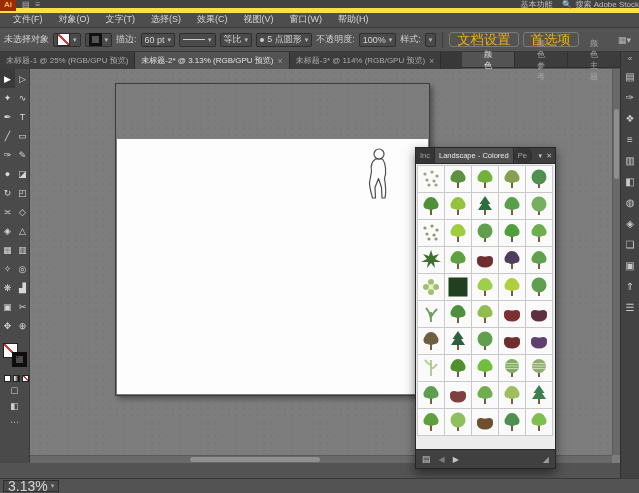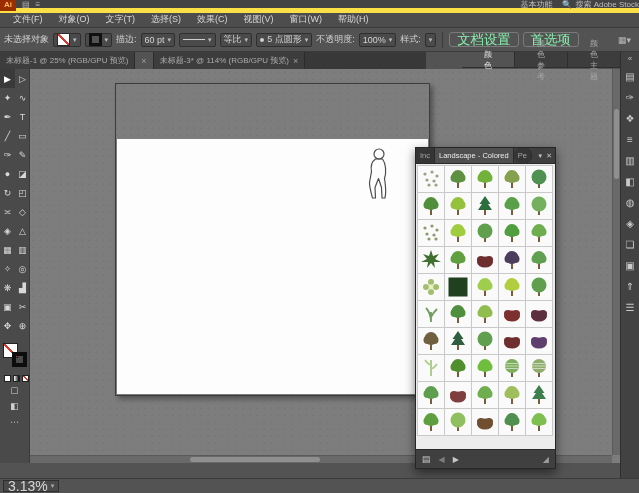--- a/index.html
+++ b/index.html
@@ -26,26 +26,26 @@
               display:flex;align-items:center;padding:0 4px;gap:4px;border-bottom:1px solid #3a3a3a;}
   .dd{display:inline-flex;align-items:center;gap:3px;border:1px solid #2f2f2f;background:#4a4a4a;
       padding:0 3px;height:14px;border-radius:2px;color:#d4d4d4;white-space:nowrap;}
   .dd::after{content:"▾";font-size:7px;color:#bbb;}
   .sw{width:13px;height:13px;position:relative;border:1px solid #2b2b2b;background:#fff;}
   .sw .slash{position:absolute;inset:0;background:linear-gradient(45deg,transparent 44%,#d33a2f 44%,#d33a2f 56%,transparent 56%);}
   .sw.stroke{background:#535353;border:3px solid #111;}
   .linepv{width:22px;height:1px;background:#cfcfcf;}
   .dotpv{width:4px;height:4px;border-radius:50%;background:#cfcfcf;}
   .cbtn{border:1px solid #7a7a7a;border-radius:3px;padding:0 7px;height:15px;display:inline-flex;
-        align-items:center;color:#86efac;background:transparent;font-family:Liberation Mono, monospace;}
+        align-items:center;color:#eab308;background:transparent;font-family:Liberation Mono, monospace;}
   .vsep{width:1px;height:16px;background:#3b3b3b;margin:0 2px;}
   .cb-right{margin-left:auto;display:flex;align-items:center;gap:4px;margin-right:4px;color:#b5b5b5;}
 
   
-  .tabrow{position:absolute;left:0;top:52px;width:426px;height:17px;background:#383838;display:flex;align-items:stretch;}
+  .tabrow{position:absolute;left:0;top:52px;width:462px;height:17px;background:#383838;display:flex;align-items:stretch;}
   .doc-tab{display:flex;align-items:center;gap:4px;padding:0 6px;max-width:196px;background:#3d3d3d;
            border-right:1px solid #2b2b2b;color:#ababab;overflow:hidden;}
   .doc-tab.active{background:#535353;color:#e2e2e2;}
   .doc-tab .tab-label{white-space:nowrap;overflow:hidden;font-size:8px;}
   .doc-tab .tab-close{color:#9d9d9d;font-size:9px;flex:0 0 auto;}
 
   
   .canvas{position:absolute;left:30px;top:69px;width:590px;height:394px;background:#7d7d7d;overflow:hidden;
           background-image:radial-gradient(rgba(0,0,0,0.05) 1px,transparent 1px);background-size:7px 7px;}
   .artboard-outer{position:absolute;left:85px;top:14px;width:315px;height:313px;border:1px solid #3c3c3c;
@@ -189,20 +189,21 @@
     <div class="cb-right">
       <span>▦▾</span>
     </div>
   </div>
 
   <div class="tabrow">
       <div class="doc-tab">
         <span class="tab-label">未标题-1 @ 25% (RGB/GPU 预览)</span>
       </div>
       <div class="doc-tab active">
+        <span class="tab-label">未标题-2* @ 3.13% (RGB/GPU 预览)</span>
         <span class="tab-close">×</span>
       </div>
       <div class="doc-tab">
         <span class="tab-label">未标题-3* @ 114% (RGB/GPU 预览)</span>
         <span class="tab-close">×</span>
       </div>
     </div>
 
   <div class="toolbar">
     <div class="tools-grid">

